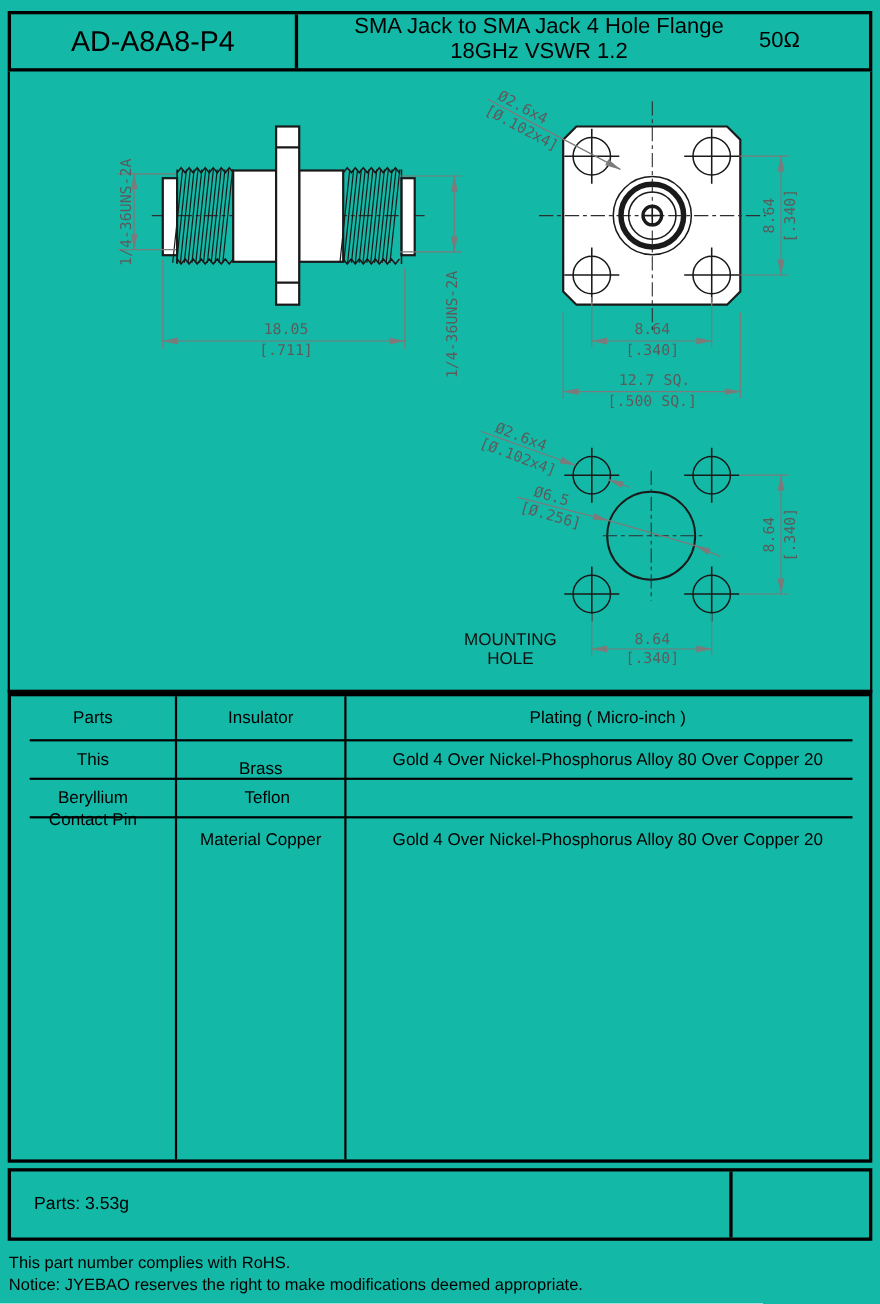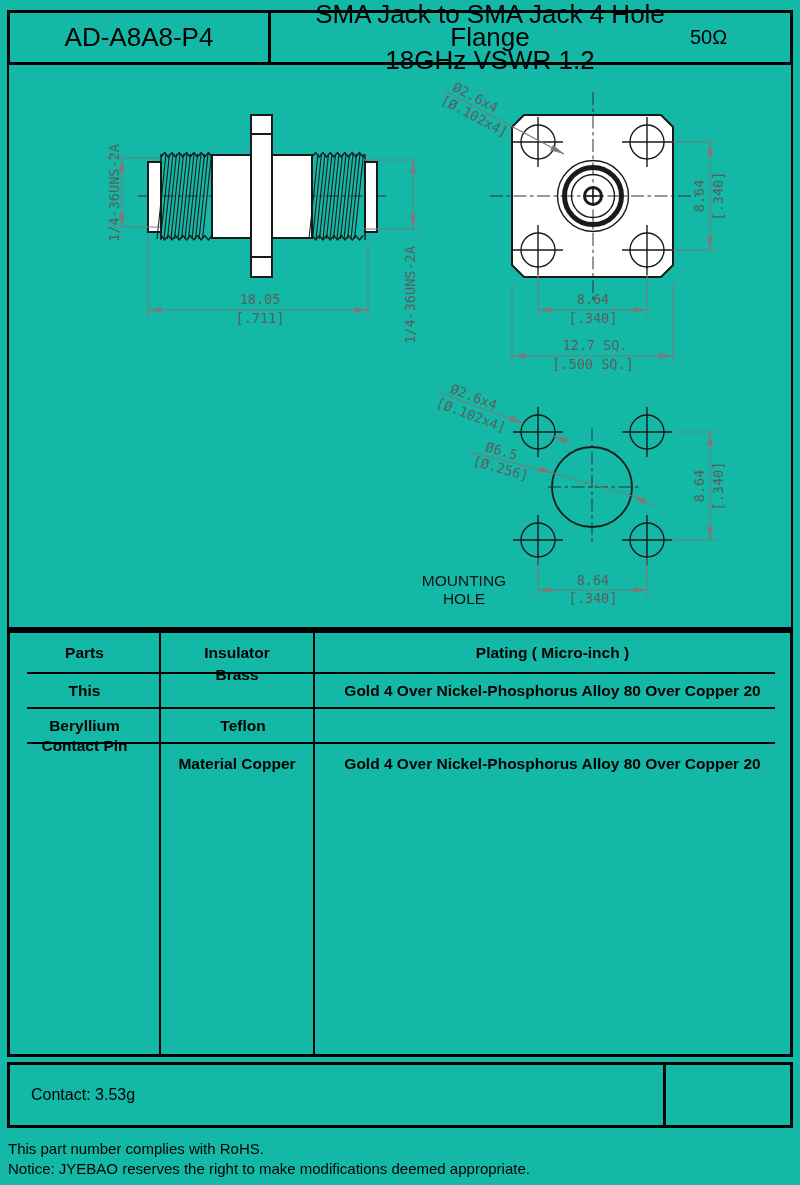--- a/index.html
+++ b/index.html
@@ -6,21 +6,21 @@
   *{box-sizing:border-box;}
   .page{position:relative;width:800px;height:1185px;background:#14b8a6;
         font-family:"Liberation Sans",sans-serif;color:#000;overflow:hidden;}
 
   
   .header-box{position:absolute;left:7px;top:10px;width:786px;height:55px;
               border:3px solid #000;display:flex;align-items:stretch;}
   .hdr-part{width:261px;border-right:3px solid #000;display:flex;
             align-items:center;justify-content:center;font-size:26px;}
   .hdr-title{flex:1;display:flex;flex-direction:column;align-items:center;
-             justify-content:center;font-size:26px;line-height:23px;text-align:center;padding-left:19px;}
+             font-size:20px;line-height:23px;text-align:center;padding-left:19px;}
   .hdr-imp{width:100px;display:flex;align-items:center;justify-content:flex-start;
            font-size:20px;}
 
   
   .drawing-box{position:absolute;left:7px;top:65px;width:786px;height:565px;
                border:2px solid #000;border-top:none;border-bottom:3px solid #000;}
   .drawing-svg{position:absolute;left:7px;top:62px;width:786px;height:568px;}
 
   .obj{stroke:#1a1a1a;stroke-width:2;fill:#fff;}
   .objln{stroke:#1a1a1a;stroke-width:2;fill:none;}
@@ -30,21 +30,21 @@
   .dim{stroke:#7b7b7b;stroke-width:1.1;fill:none;}
   .dimtxt{fill:#5c5c5c;font-family:"DejaVu Sans Mono",monospace;font-size:13.5px;}
   .captxt{fill:#111;font-family:"Liberation Sans",sans-serif;font-size:15.5px;}
 
   
   .table-box{position:absolute;left:7px;top:630px;width:786px;height:427px;
              border:3px solid #000;font-size:15.5px;}
   .vline{position:absolute;top:0;bottom:0;width:2px;background:#000;}
   .hline{position:absolute;left:17px;width:748px;height:2px;background:#000;}
   .cell{position:absolute;display:flex;align-items:center;justify-content:center;
-        text-align:center;font-weight:bold;}
+        text-align:center;}
 
   
   .weight-box{position:absolute;left:7px;top:1062px;width:786px;height:66px;
               border:3px solid #000;display:flex;}
   .weight-cell{flex:1;display:flex;align-items:center;padding-left:21px;font-size:16px;}
   .weight-side{width:127px;border-left:3px solid #000;}
 
   
   .footer{position:absolute;left:8px;top:1139px;width:780px;font-size:15px;
           line-height:19.5px;}
@@ -200,34 +200,34 @@
     <div class="vline" style="left:303px"></div>
     <div class="hline" style="top:39px"></div>
     <div class="hline" style="top:74px"></div>
     <div class="hline" style="top:109px"></div>
 
     <div class="cell" style="left:0;top:0;width:149px;height:39px">Parts</div>
     <div class="cell" style="left:151px;top:0;width:152px;height:39px">Insulator</div>
     <div class="cell" style="left:305px;top:0;width:475px;height:39px">Plating ( Micro-inch )</div>
 
     <div class="cell" style="left:0;top:41px;width:149px;height:33px">This</div>
-    <div class="cell" style="left:151px;top:25px;width:152px;height:33px">Brass</div>
+    <div class="cell" style="left:151px;top:50px;width:152px;height:33px">Brass</div>
     <div class="cell" style="left:305px;top:41px;width:475px;height:33px">Gold 4 Over Nickel-Phosphorus Alloy 80 Over Copper 20</div>
 
     <div class="cell" style="left:0;top:76px;width:149px;height:33px">Beryllium</div>
     <div class="cell" style="left:151px;top:76px;width:164px;height:33px">Teflon</div>
     <div class="cell" style="left:305px;top:76px;width:475px;height:33px"></div>
 
     <div class="cell" style="left:0;top:93px;width:149px;height:40px">Contact Pin</div>
     <div class="cell" style="left:151px;top:111px;width:152px;height:40px">Material Copper</div>
     <div class="cell" style="left:305px;top:111px;width:475px;height:40px">Gold 4 Over Nickel-Phosphorus Alloy 80 Over Copper 20</div>
   </div>
 
   <div class="weight-box">
-    <div class="weight-cell">Contact: 3.53g</div>
+    <div class="weight-cell">Parts: 3.53g</div>
     <div class="weight-side"></div>
   </div>
 
   <div class="footer">
     <div>This part number complies with RoHS.</div>
     <div>Notice: JYEBAO reserves the right to make modifications deemed appropriate.</div>
   </div>
 
 </div>
 

